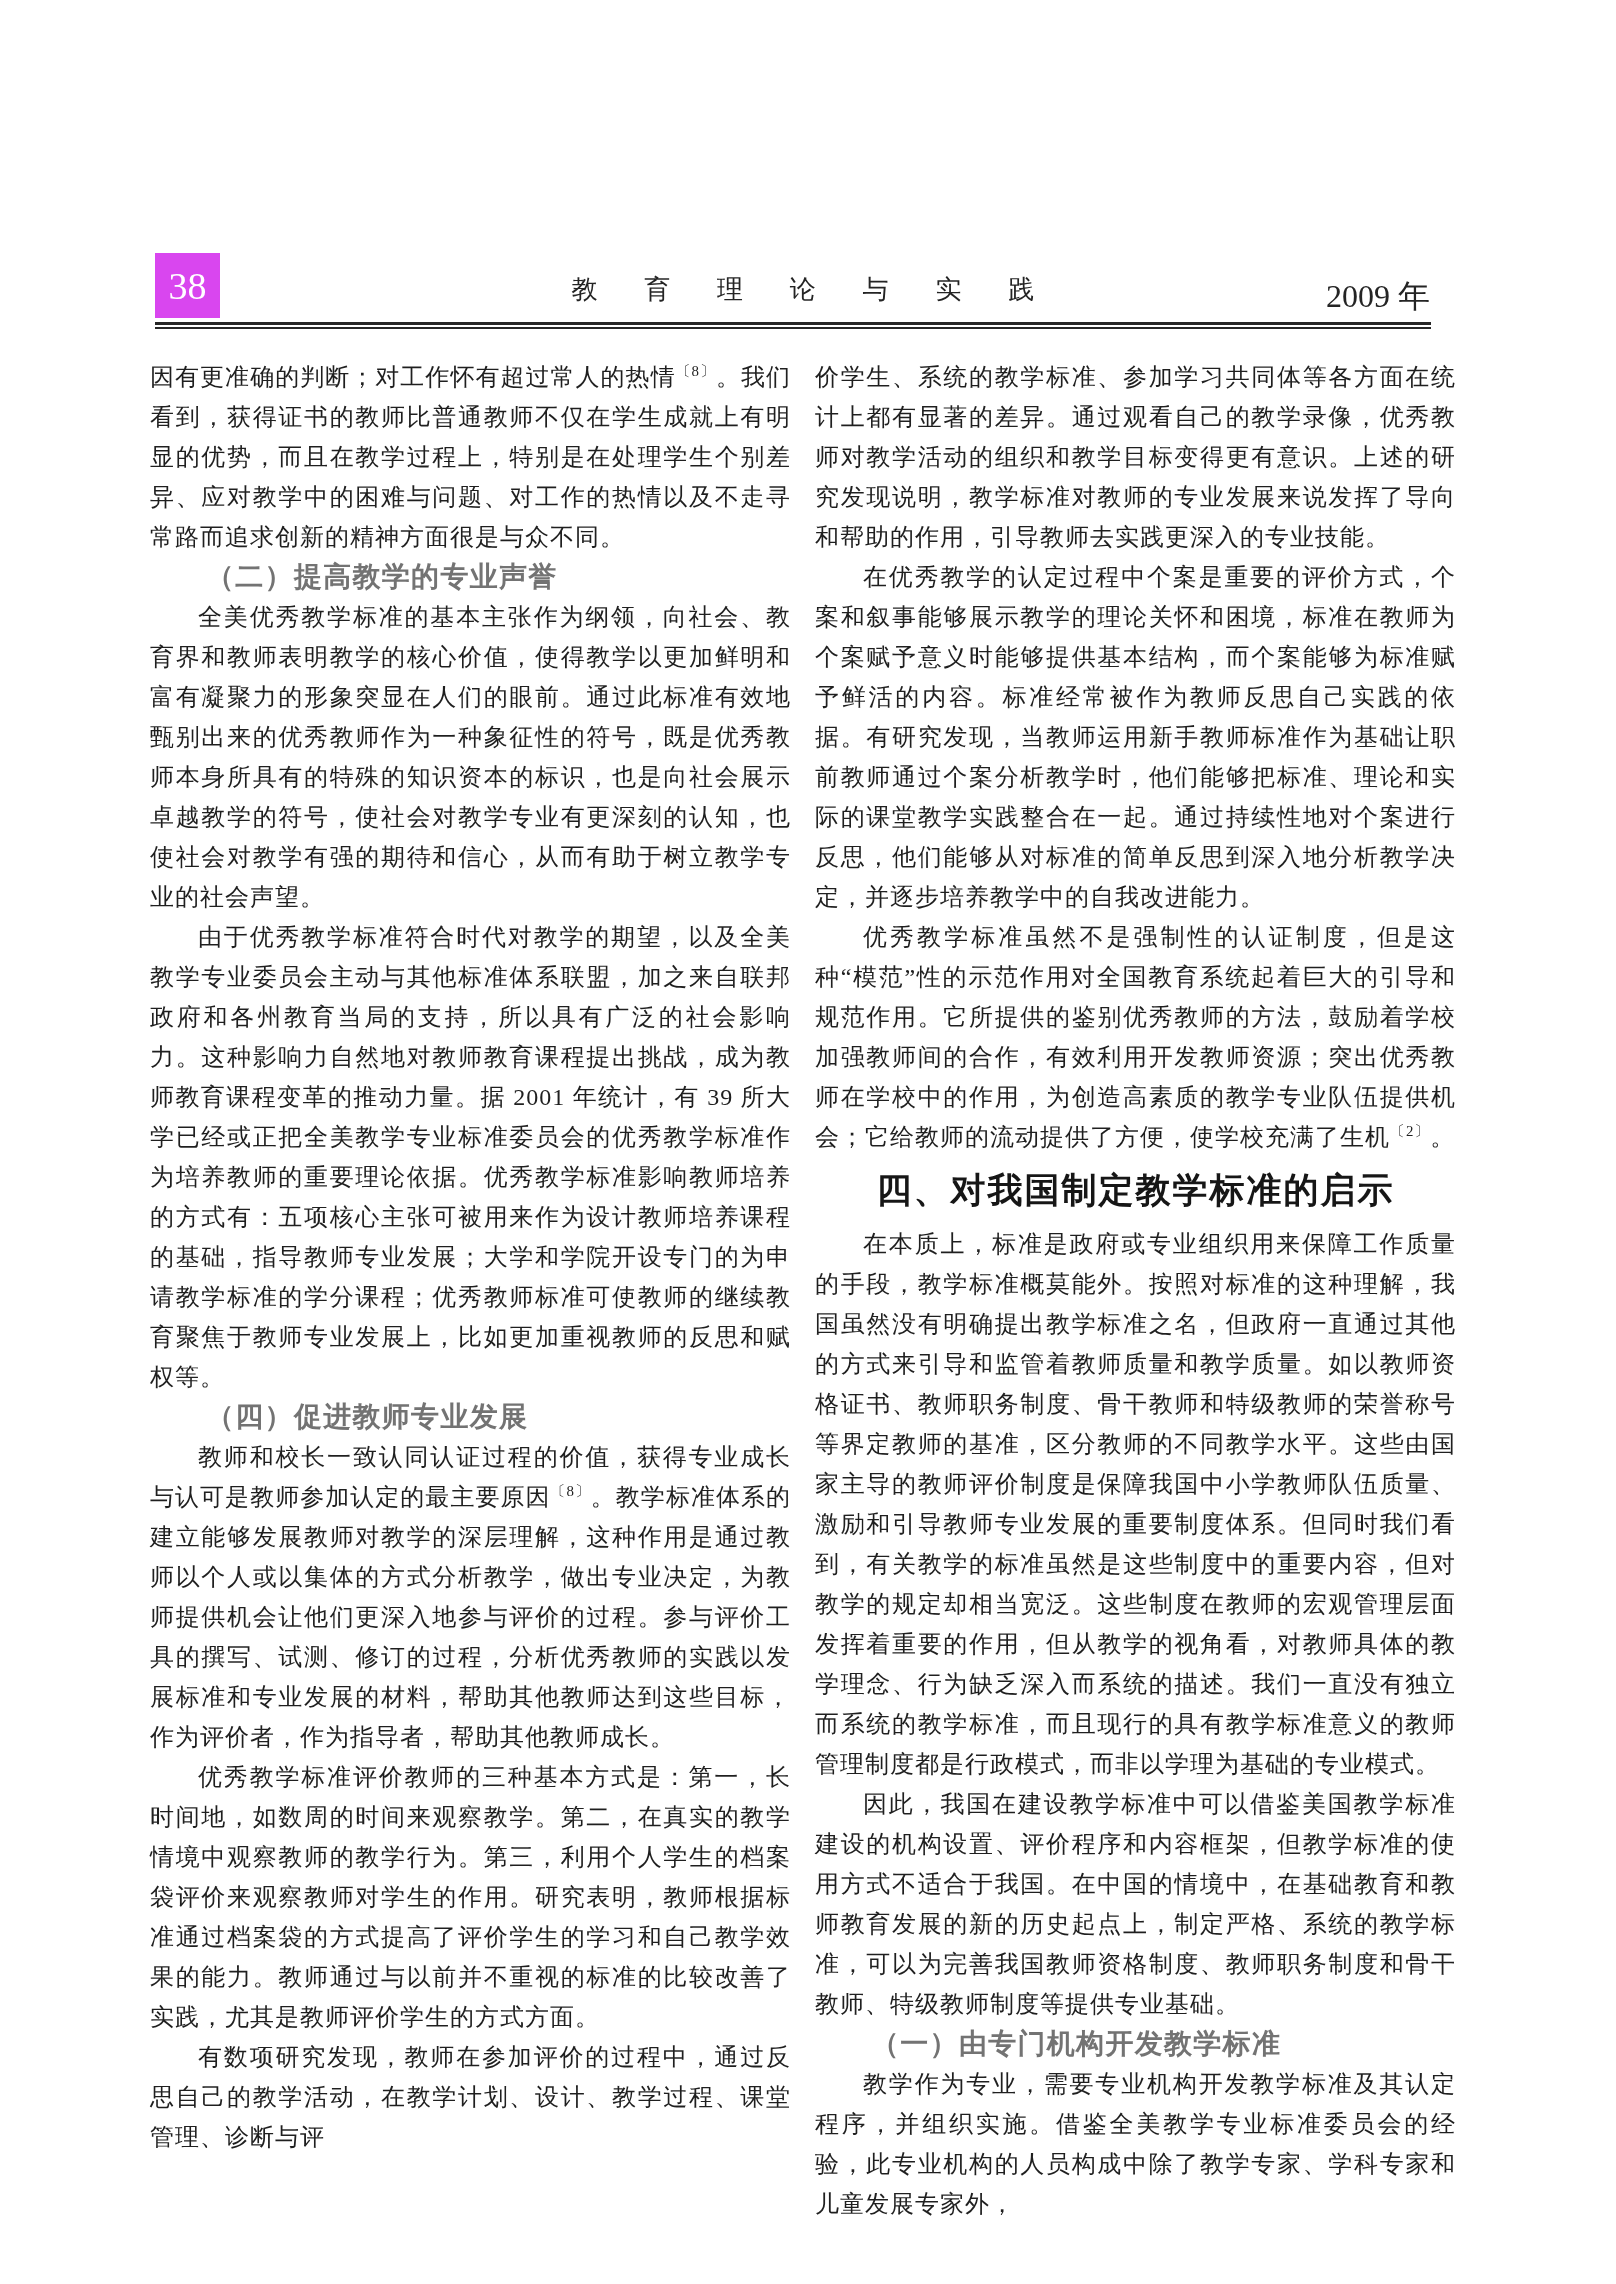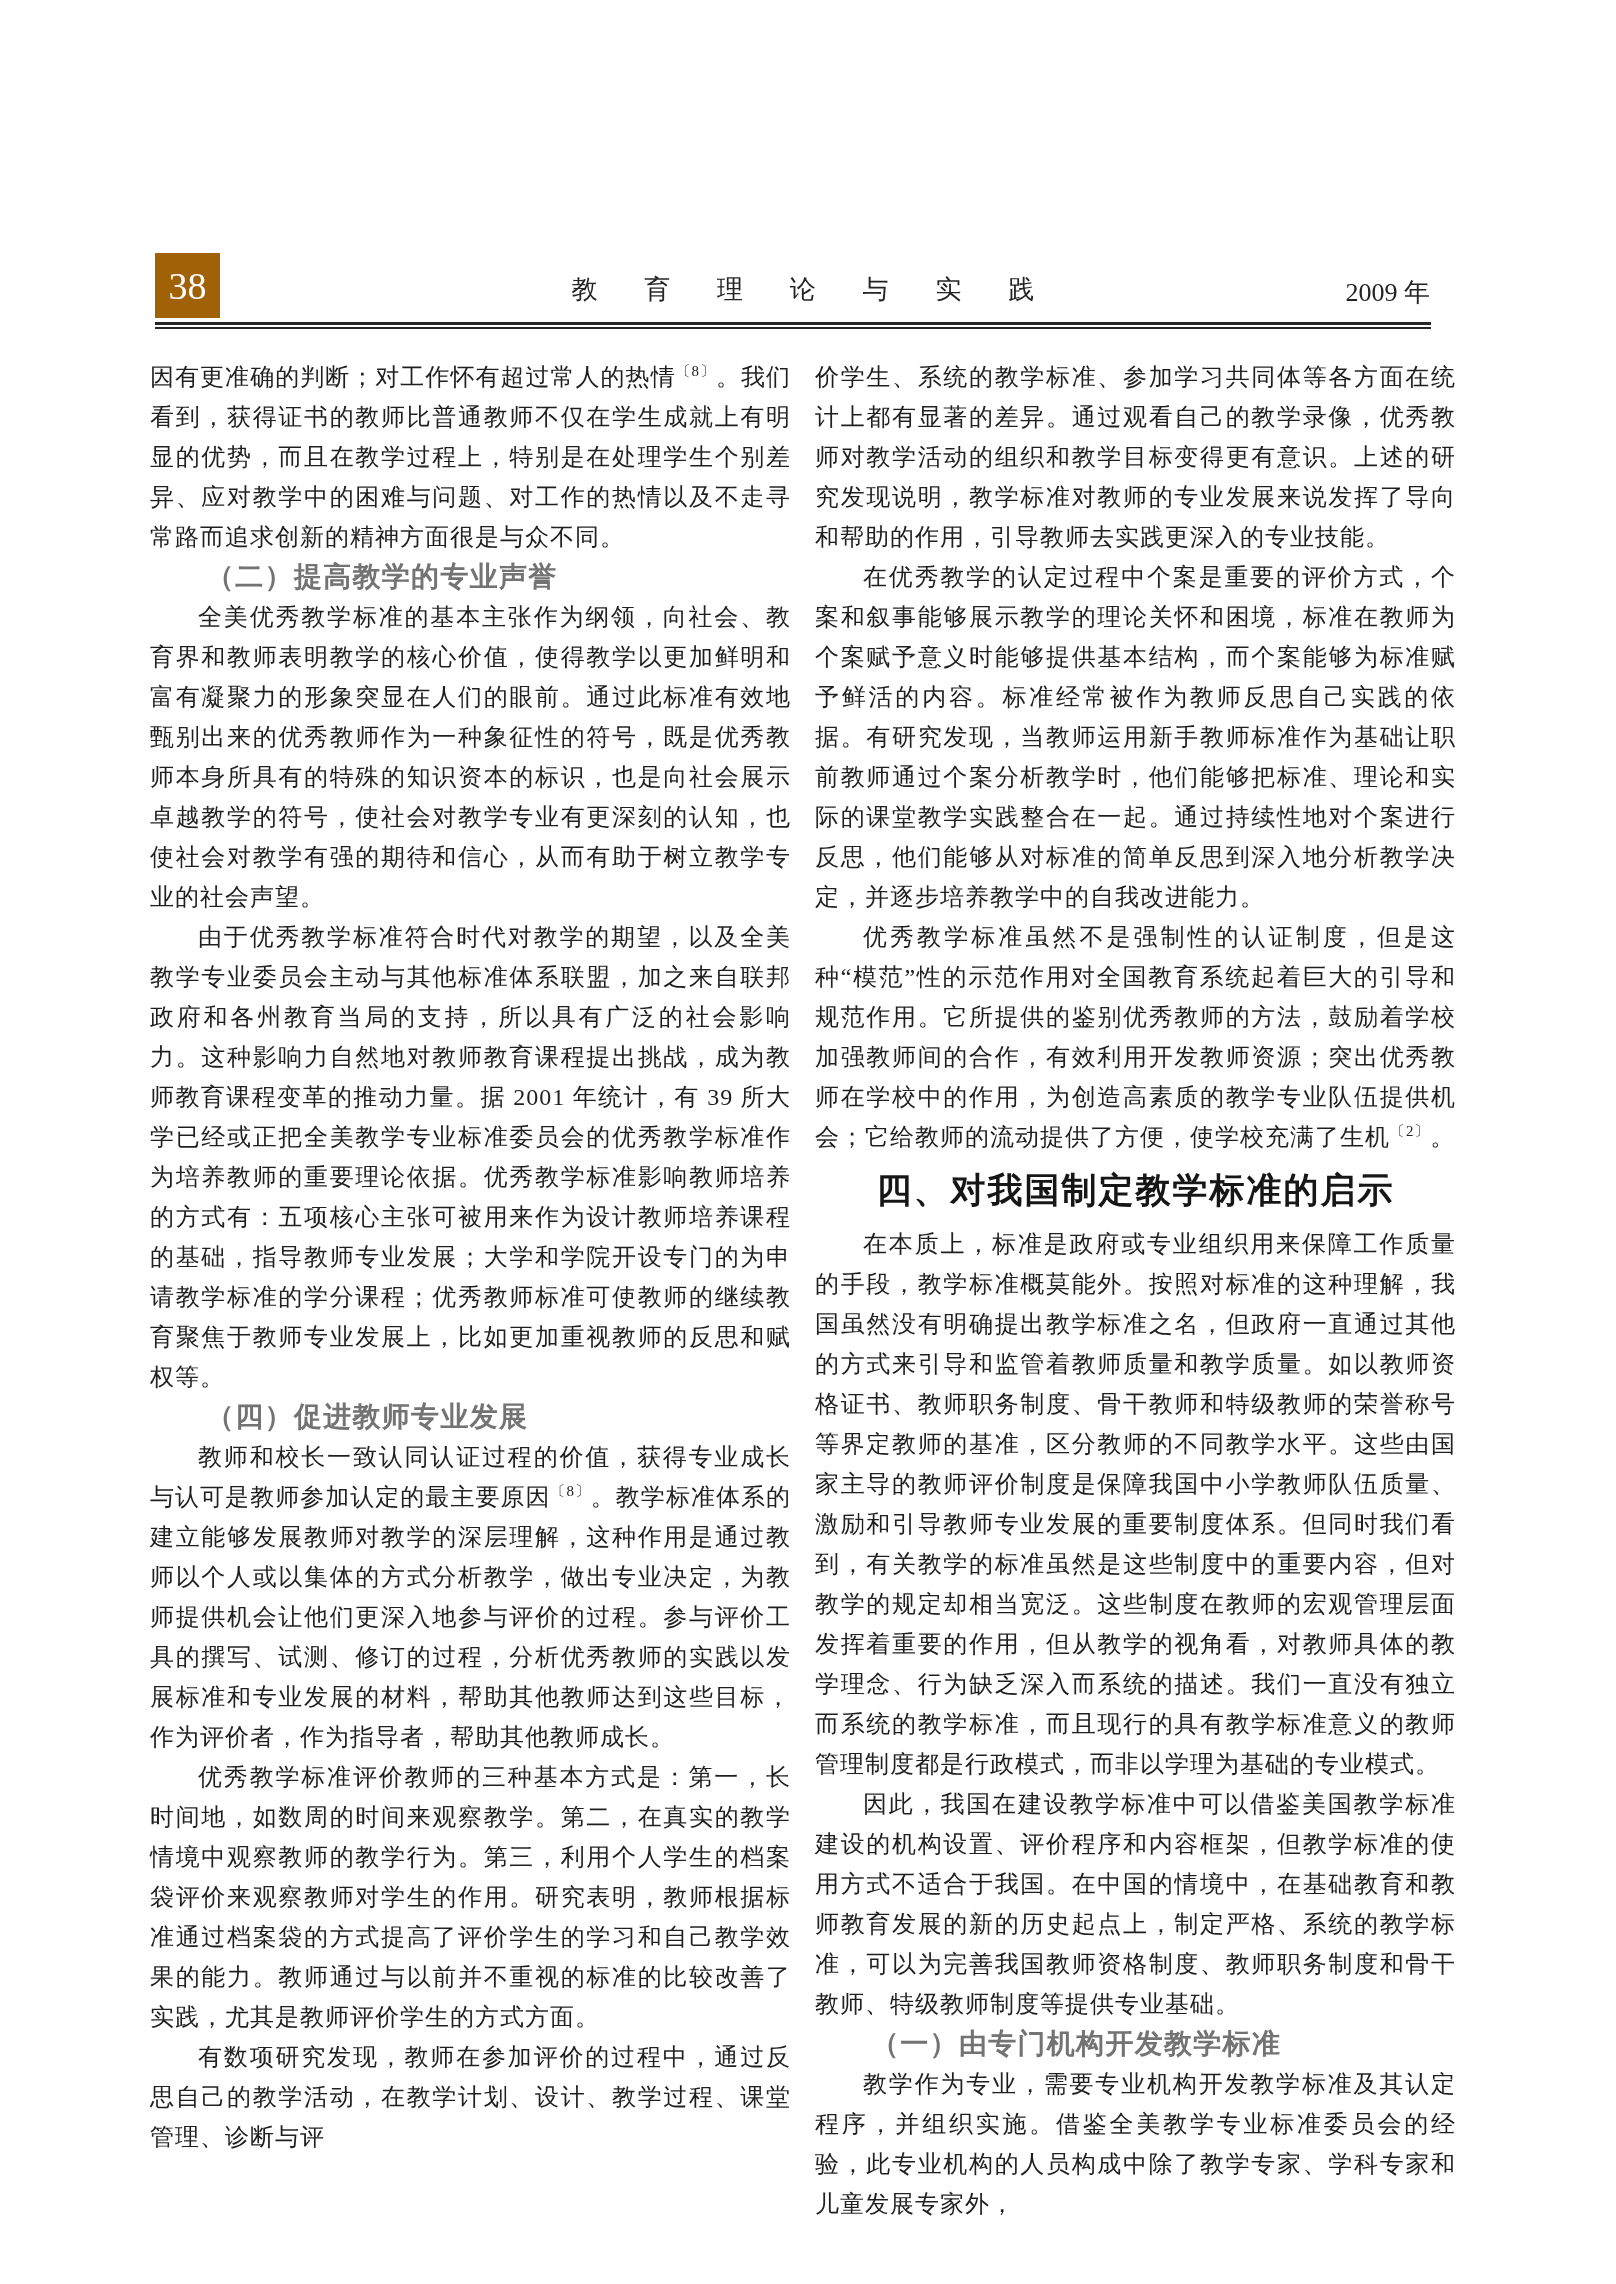--- a/index.html
+++ b/index.html
@@ -9,33 +9,33 @@
     font-family:"Liberation Serif","DejaVu Serif",serif;
     color:#1f1f1f;
     position:relative;
     overflow:hidden;
   }
   .page{position:absolute;inset:0;}
   
   .page-num-box{
     position:absolute;left:155px;top:253px;
     width:65px;height:65px;
-    background:#a16207;color:#ffffff;
+    background:#d946ef;color:#ffffff;
     display:flex;align-items:center;justify-content:center;
     font-size:38px;font-weight:400;
   }
   .journal-title{
     position:absolute;left:0;right:0;top:272px;
     text-align:center;
     font-size:26px;letter-spacing:10.4px;
     color:#242424;
   }
   .year-label{
     position:absolute;top:275px;right:186px;
-    font-size:26px;color:#242424;
+    font-size:32px;color:#242424;
   }
   .header-rule{
     position:absolute;left:155px;right:185px;top:322px;
     height:2px;
     border-top:3.3px solid #262626;
     border-bottom:2px solid #262626;
   }
   
   .columns{
     position:absolute;left:150px;top:357px;

